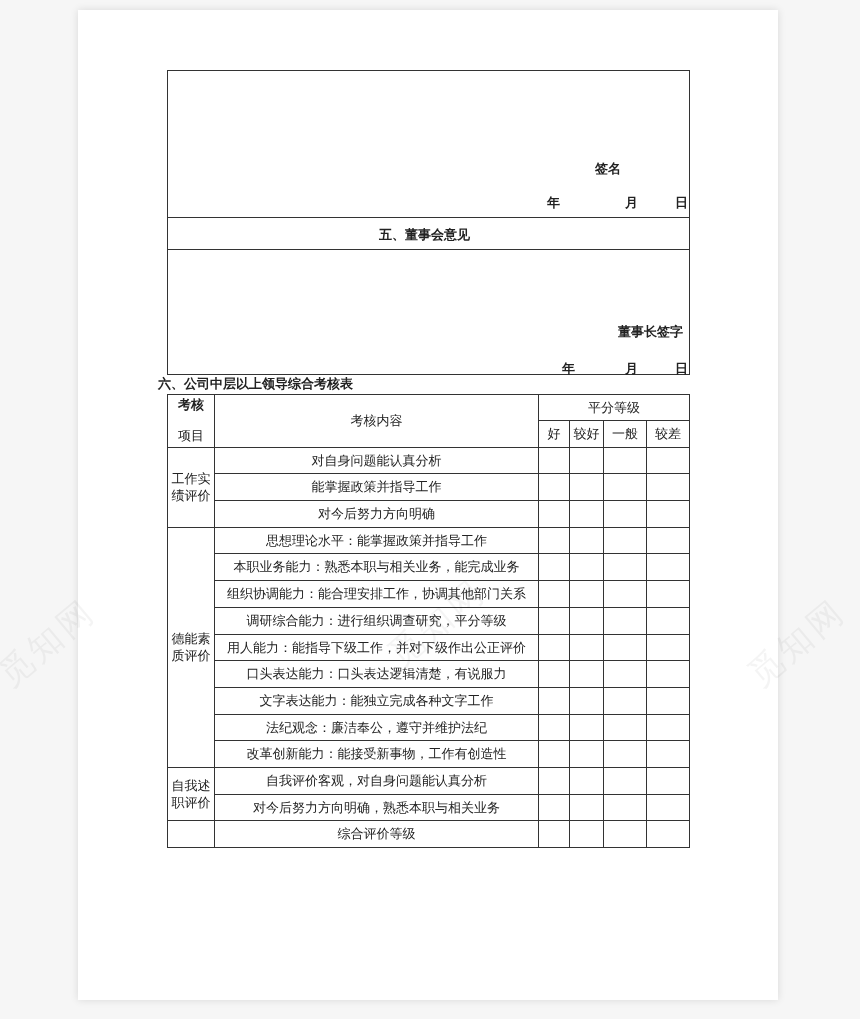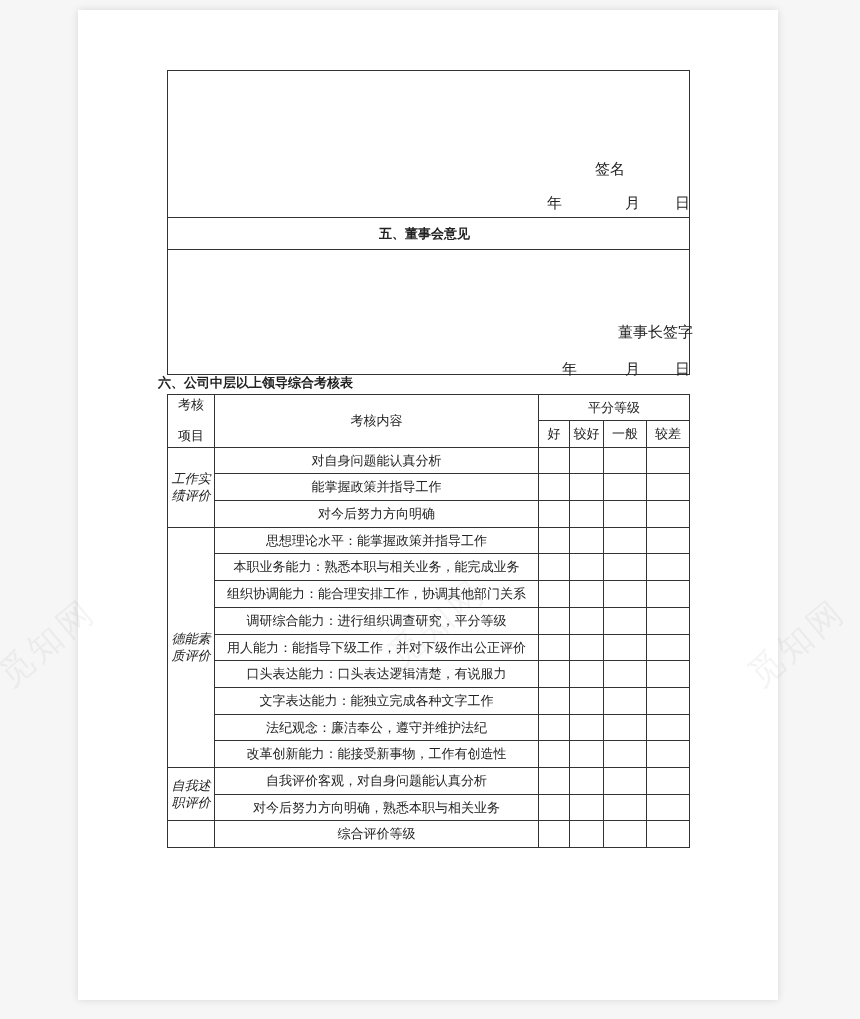--- a/index.html
+++ b/index.html
@@ -5,31 +5,31 @@
   html, body { margin: 0; padding: 0; }
   body {
     width: 860px; height: 1019px; background: #f6f6f6; position: relative; overflow: hidden;
     font-family: "DejaVu Serif", "Liberation Serif", serif; color: #222;
   }
   .page {
     position: absolute; left: 78px; top: 10px; width: 700px; height: 990px;
     background: #fff; box-shadow: 0 0 8px rgba(0,0,0,0.12);
   }
   .box { position: absolute; border: 1.5px solid #333; box-sizing: border-box; }
-  .txt { position: absolute; font-size: 15px; white-space: nowrap; line-height: 1; }
-  .bold { font-family: Liberation Mono, monospace; font-weight: bold; font-size: 13px; }
+  .txt { position: absolute; font-size: 13px; white-space: nowrap; line-height: 1; font-weight: bold; }
+  .bold { font-family: Liberation Serif, serif; font-weight: bold; font-size: 13px; }
   table.grid {
     position: absolute; left: 89px; top: 384px; width: 522px;
     border-collapse: collapse; table-layout: fixed; font-size: 13px;
   }
   table.grid td {
     border: 1px solid #333; text-align: center; vertical-align: middle;
     height: 25.7px; padding: 0; white-space: nowrap; overflow: hidden; line-height: 1.2;
   }
-  table.grid td.cat { white-space: normal; line-height: 1.35; padding: 0 1px; font-style: italic; }
+  table.grid td.cat { white-space: normal; line-height: 1.35; padding: 0 1px; }
   .wm {
     position: absolute; font-family: "DejaVu Sans", sans-serif; font-size: 34px;
     color: rgba(0,0,0,0.045); transform: rotate(-40deg); pointer-events: none; letter-spacing: 4px;
   }
 </style>
 </head>
 <body>
 
 <div class="page">
 
@@ -55,21 +55,21 @@
       <col style="width:47px">
         <col style="width:324px">
         <col style="width:31px">
         <col style="width:34px">
         <col style="width:43px">
         <col style="width:43px">
     </colgroup>
     <tbody>
         <tr>
       <td rowspan="2" style="height:51px; vertical-align:top;">
-        <div style="line-height:1; padding-top:3px;">考核</div>
+        <div style="line-height:1; padding-top:3px;font-weight:bold;">考核</div>
         <div style="line-height:1; padding-top:18px;">项目</div>
       </td>
       <td rowspan="2">考核内容</td>
       <td colspan="4" style="height:25px;">平分等级</td>
     </tr>
     <tr>
       <td>好</td>
       <td>较好</td>
       <td>一般</td>
       <td>较差</td>

